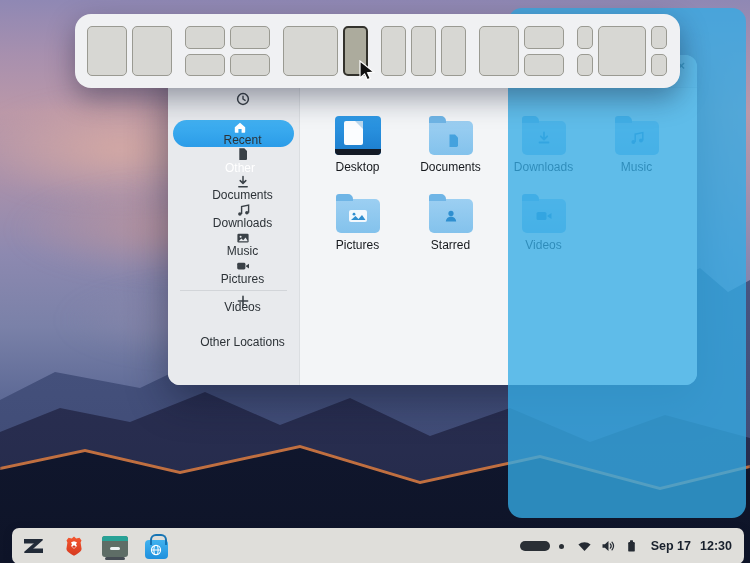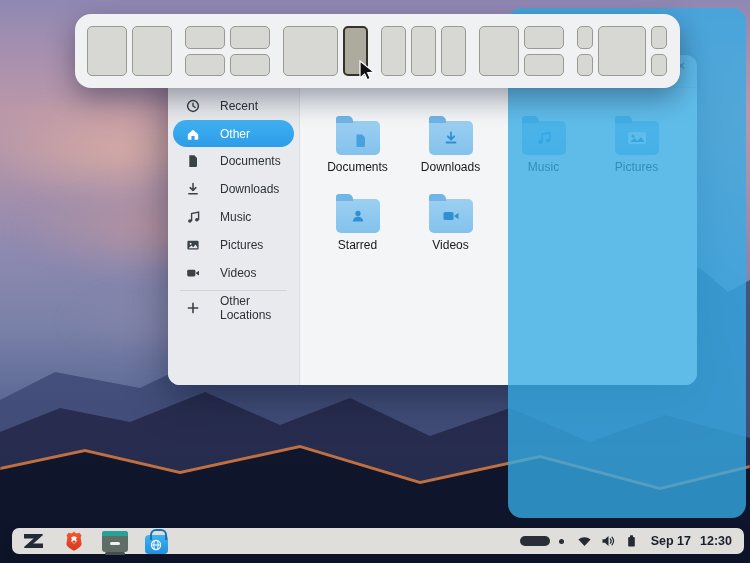--- a/index.html
+++ b/index.html
@@ -25,22 +25,22 @@
     clip-path:polygon(0 470px,85px 452px,180px 474px,300px 448px,420px 484px,540px 458px,660px 490px,750px 468px,750px 563px,0 563px); }
 
   
   .window { position:absolute; left:168px; top:55px; width:529px; height:330px; z-index:20;
     background:#f3f4f6; border-radius:12px; box-shadow:0 14px 40px rgba(10,18,40,.45); }
   .headerbar { position:absolute; left:0; top:0; right:0; height:33px; background:#ebedef;
     border-radius:12px 12px 0 0; border-bottom:1px solid #dde0e3; }
   .close-btn { position:absolute; right:12px; top:2px; font-size:13px; color:#44565f; font-weight:700; line-height:18px; }
   .sidebar { position:absolute; left:0; top:33px; bottom:0; width:132px; background:#e8eaed;
     border-right:1px solid #dbdee1; border-radius:0 0 0 12px; padding-top:4px; }
-  .sb-item { display:flex; align-items:center; height:28px; padding-left:18px; gap:20px;
-    font-size:12px; color:#2c3237; font-weight:500; }
+  .sb-item { display:flex; align-items:center; height:28px; padding-left:18px; gap:27px;
+    font-size:12px; color:#2c3237; font-weight:500;flex-direction:column; }
   .sb-item svg { flex:0 0 auto; }
   .sb-item.selected { background:linear-gradient(180deg,#41b1f2,#2b9ce8); color:#fff;
     border-radius:14px; margin:0 5px; padding-left:13px; height:27px; }
   .sb-sep { height:1px; background:#d2d5d9; margin:3px 12px; }
   .main { position:absolute; left:132px; top:33px; right:0; bottom:0; background:#f3f5f7; border-radius:0 0 12px 0; }
   .grid { position:absolute; left:11px; top:17px; width:376px; display:flex; flex-wrap:wrap; }
   .cell { width:93px; height:78px; display:flex; flex-direction:column; align-items:center; }
   .icon-slot { height:45px; margin-top:5px; display:flex; align-items:flex-end; justify-content:center; }
   .cell .label { margin-top:5px; font-size:12px; color:#16191d; font-weight:500; }
 
@@ -73,21 +73,21 @@
   .t-big { width:55px; height:50px; }
   .t-nar { width:25px; height:50px; }
   .t-sn { width:16px; height:22.5px; }
   .t-cen { width:48px; height:50px; }
   .tg-quad { display:grid; grid-template-columns:40px 40px; gap:5px; }
 
   
   .cursor { position:absolute; left:356px; top:60px; z-index:60; }
 
   
-  .taskbar { position:absolute; left:12px; top:528px; width:732px; height:26px; z-index:50;
+  .taskbar { position:absolute; left:12px; top:528px; width:732px; height:36px; z-index:50;
     background:rgba(235,233,228,0.95); border-radius:7px; display:flex; align-items:center;
     box-shadow:0 2px 8px rgba(10,18,40,.25); }
   .apps { display:flex; align-items:center; gap:13px; padding-left:7px; }
   .app { position:relative; width:28px; height:28px; display:flex; align-items:center; justify-content:center; }
   .app.active::after { content:""; position:absolute; bottom:0px; left:4px; right:4px; height:3px;
     background:#454c54; border-radius:2px; }
   .drawer { position:relative; width:26px; height:21px; background:#5e6d66; border-radius:3px; }
   .drawer::before { content:""; position:absolute; top:0; left:0; right:0; height:5px; background:#28a296; border-radius:3px 3px 0 0; }
   .drawer::after { content:""; position:absolute; top:11px; left:8px; width:10px; height:3.5px; background:#eef2f4; border-radius:2px; }
   .bag { position:relative; width:23px; height:19px; margin-top:7px; background:linear-gradient(180deg,#41b2ef,#1f90dd); border-radius:4px;
@@ -175,20 +175,29 @@
         <svg width="14" height="14" viewBox="0 0 14 14">
             <path d="M7 2.4v9.2M2.4 7h9.2" stroke="#3a4147" stroke-width="1.6" stroke-linecap="round"></path>
           </svg>
         <span>Other Locations</span>
       </div>
     </aside>
 
     <main class="main">
       <div class="grid">
 
+        <div class="cell">
+          <div class="icon-slot">
+              <div class="desktop-ic">
+            <div class="paper"></div>
+                <div class="bar"></div>
+          </div>
+            </div>
+          <div class="label">Desktop</div>
+        </div>
 
         <div class="cell">
           <div class="icon-slot">
               <div class="folder">
             <span class="emblem">
                   <svg width="20" height="20" viewBox="0 0 20 20">
                     <path d="M8.5 6.5h5.5l3 3v8a1.4 1.4 0 0 1-1.4 1.4H8.5z" fill="#45a2de"></path>
                   </svg>
                 </span>
           </div>

